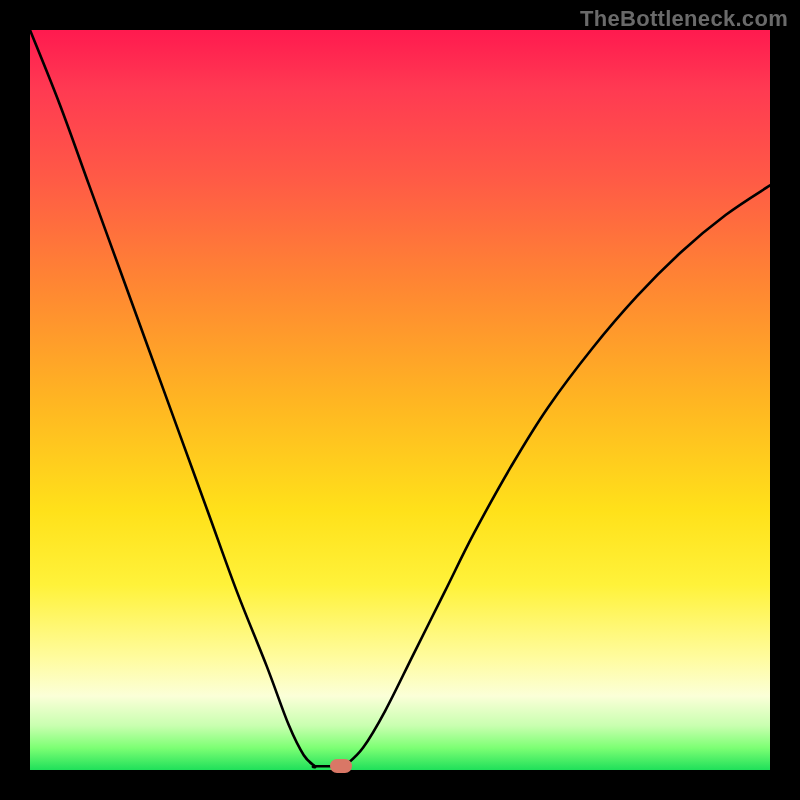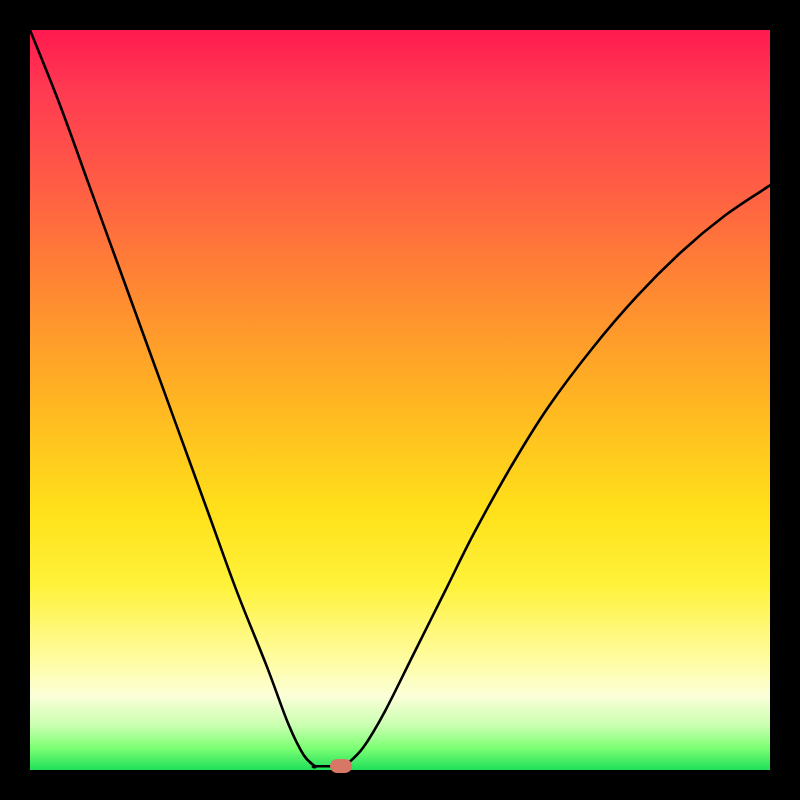--- a/index.html
+++ b/index.html
@@ -74,13 +74,14 @@
   <div class="plot-area">
 
     <svg class="curve" viewBox="0 0 740 740" preserveAspectRatio="none">
 
       <path fill="none" stroke="#000" stroke-width="2.6" stroke-linecap="round" stroke-linejoin="round" d="M 0.0 0.0 C 5.3 13.3, 18.9 46.0, 29.6 74.0 C 40.3 102.0, 48.5 126.1, 59.2 155.4 C 69.9 184.7, 78.1 207.5, 88.8 236.8 C 99.5 266.1, 107.7 288.9, 118.4 318.2 C 129.1 347.5, 137.3 370.3, 148.0 399.6 C 158.7 428.9, 166.9 451.7, 177.6 481.0 C 188.3 510.3, 196.5 534.4, 207.2 562.4 C 217.9 590.4, 227.5 612.4, 236.8 636.4 C 246.1 660.4, 252.3 679.6, 259.0 695.6 C 265.7 711.6, 269.1 717.9, 273.8 725.2 C 278.5 732.5, 282.9 734.3, 284.9 736.3 C 286.9 738.3, 279.6 736.3, 284.9 736.3 C 290.2 736.3, 309.2 736.3, 314.5 736.3 C 319.8 736.3, 311.2 739.6, 314.5 736.3 C 317.8 733.0, 325.7 727.8, 333.0 717.8 C 340.3 707.8, 345.9 698.1, 355.2 680.8 C 364.5 663.5, 374.1 642.9, 384.8 621.6 C 395.5 600.3, 403.7 583.7, 414.4 562.4 C 425.1 541.1, 432.0 525.8, 444.0 503.2 C 456.0 480.6, 467.7 459.2, 481.0 436.6 C 494.3 414.0, 503.3 398.7, 518.0 377.4 C 532.7 356.1, 546.4 338.2, 562.4 318.2 C 578.4 298.2, 590.8 283.7, 606.8 266.4 C 622.8 249.1, 635.2 236.7, 651.2 222.0 C 667.2 207.3, 679.6 197.0, 695.6 185.0 C 711.6 173.0, 732.0 160.7, 740.0 155.4"></path>
     </svg>
 
     <div class="marker" style="left:310.8px; top:736.3px; background:#d97766;"></div>
   </div>
 
+  <div class="attribution">TheBottleneck.com</div>
 </div>
 
 </body></html>

